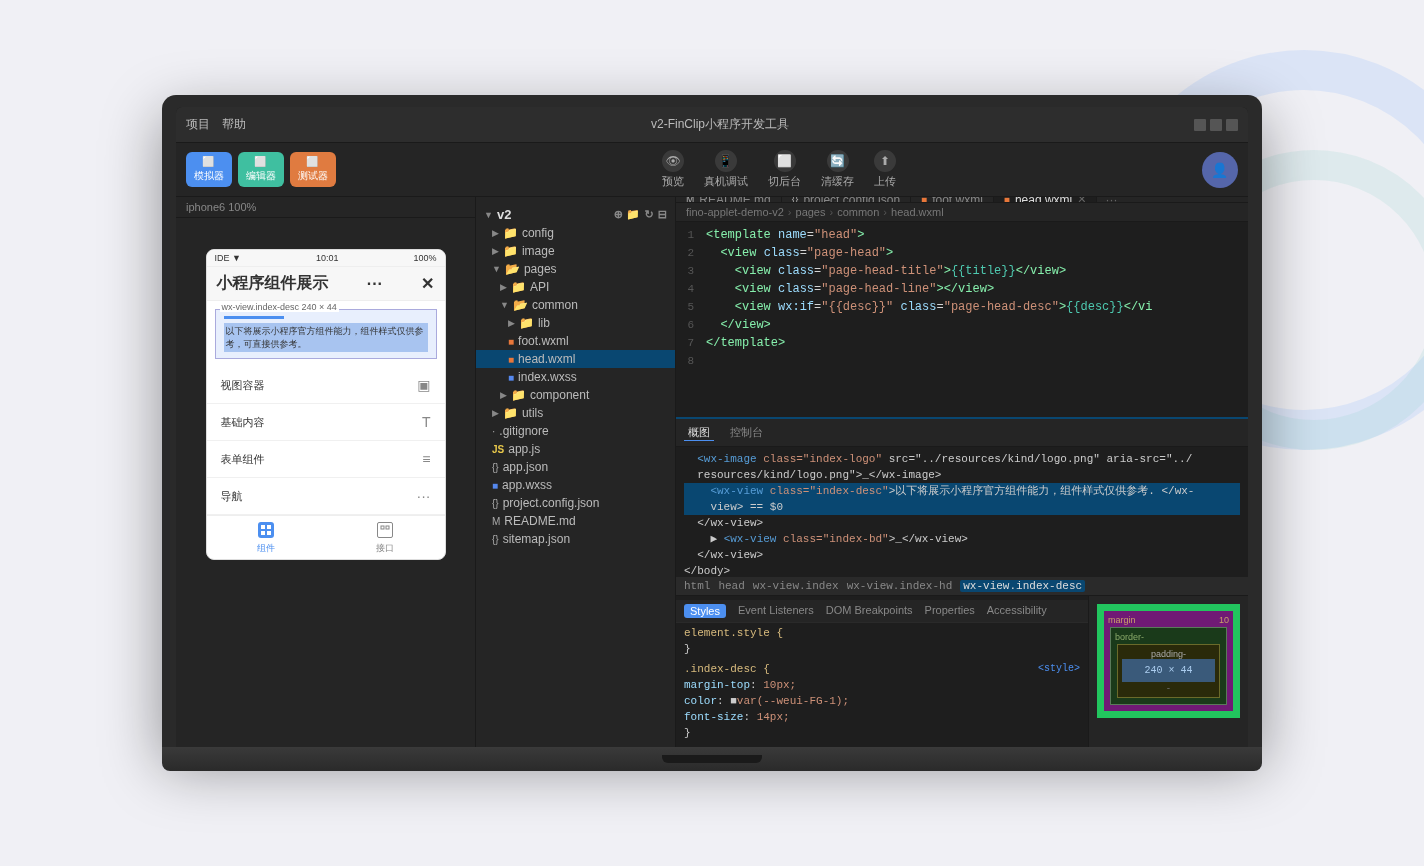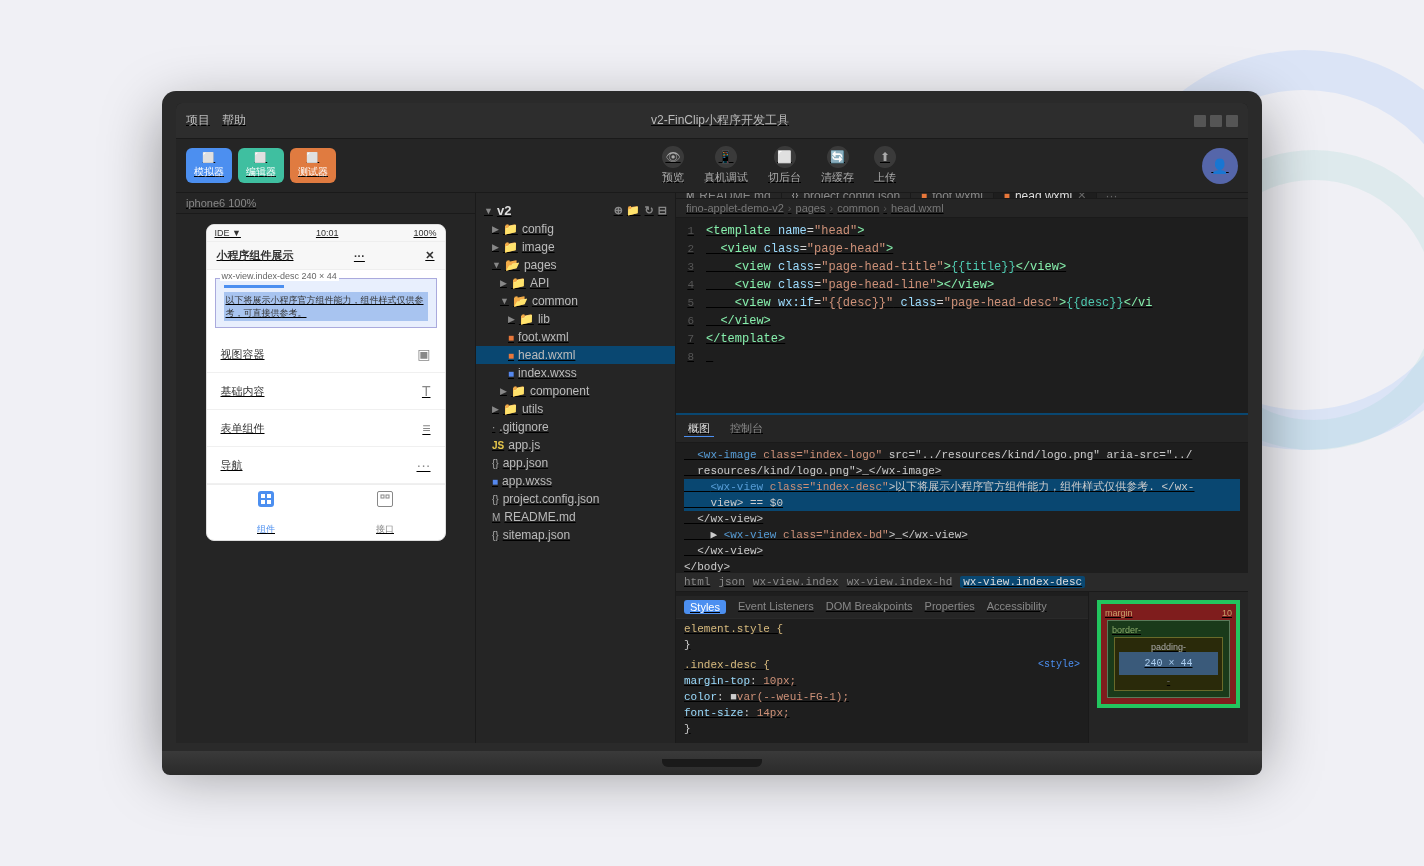--- a/index.html
+++ b/index.html
@@ -36,23 +36,22 @@
 
     
     .laptop-outer {
       position: relative;
       width: 1100px;
       z-index: 10;
     }
     .laptop-screen-bezel {
       background: #2a2a2a;
       border-radius: 14px 14px 0 0;
-      padding: 12px 14px 8px 14px;
+      padding: 12px 14px 0 14px;
       box-shadow: 0 20px 60px rgba(0,0,0,0.4);
-      text-decoration: underline;
     }
     .laptop-screen-inner {
       background: #1e1e1e;
       border-radius: 6px 6px 0 0;
       overflow: hidden;
       width: 100%;
       height: 640px;
     }
     .laptop-base {
       background: linear-gradient(to bottom, #3a3a3a, #2a2a2a);
@@ -221,35 +220,36 @@
       padding: 10px;
       overflow: hidden;
     }
     .phone-mockup {
       width: 240px;
       background: white;
       border-radius: 8px;
       border: 1px solid #ddd;
       overflow: hidden;
       font-size: 11px;
+      margin-top: 21px;
     }
     .phone-status-bar {
       background: #f7f7f7;
       display: flex;
       justify-content: space-between;
       padding: 3px 8px;
       font-size: 9px;
       color: #333;
       border-bottom: 1px solid #eee;
     }
     .phone-nav-bar {
       background: #f7f7f7;
       padding: 6px 10px;
       text-align: center;
-      font-size: 11px;
+      font-size: 16px;
       font-weight: 600;
       color: #333;
       border-bottom: 1px solid #eee;
       display: flex;
       justify-content: space-between;
       align-items: center;
     }
     .phone-content {
       background: #fff;
     }
@@ -290,21 +290,21 @@
       padding: 6px 0 4px 0;
     }
     .phone-tab {
       flex: 1;
       text-align: center;
       font-size: 9px;
       color: #888;
       display: flex;
       flex-direction: column;
       align-items: center;
-      gap: 16px;
+      gap: 4px;
     }
     .phone-tab.active-tab {
       color: #4c8ff0;
     }
     .tab-icon-sq {
       width: 16px;
       height: 16px;
       background: #4c8ff0;
       border-radius: 3px;
       display: flex;
@@ -565,22 +565,22 @@
 
     
     .box-model {
       width: 160px;
       border-left: 1px solid #1a1a1a;
       padding: 8px;
       font-size: 10px;
       background: #252525;
     }
     .box-outer {
-      border: 4px solid #22c55e;
-      background: #7f1d1d;
+      border: 7px solid #22c55e;
+      background: #701a75;
       padding: 4px;
       text-align: center;
       position: relative;
     }
     .box-margin-label {
       color: #c8a06a;
       font-size: 9px;
     }
     .box-inner {
       border: 1px solid #5a7a5a;
@@ -915,21 +915,21 @@
                 <div class="html-line selected-line" style="background:#094771;">    view&gt; == $0</div>
                 <div class="html-line">  &lt;/wx-view&gt;</div>
                 <div class="html-line">    ▶ <span class="html-tag">&lt;wx-view</span> <span class="html-string">class="index-bd"</span>&gt;_&lt;/wx-view&gt;</div>
                 <div class="html-line">  &lt;/wx-view&gt;</div>
                 <div class="html-line">&lt;/body&gt;</div>
 
               </div>
 
               <div class="element-selector">
                 <span class="elem-tag">html</span>
-                <span class="elem-tag">json</span>
+                <span class="elem-tag">head</span>
                 <span class="elem-tag">wx-view.index</span>
                 <span class="elem-tag">wx-view.index-hd</span>
                 <span class="elem-tag active">wx-view.index-desc</span>
               </div>
 
               <div class="styles-panel">
                 <div class="styles-left">
                   <div class="styles-panel-tabs">
                     <span class="style-tab active">Styles</span>
                     <span class="style-tab">Event Listeners</span>

